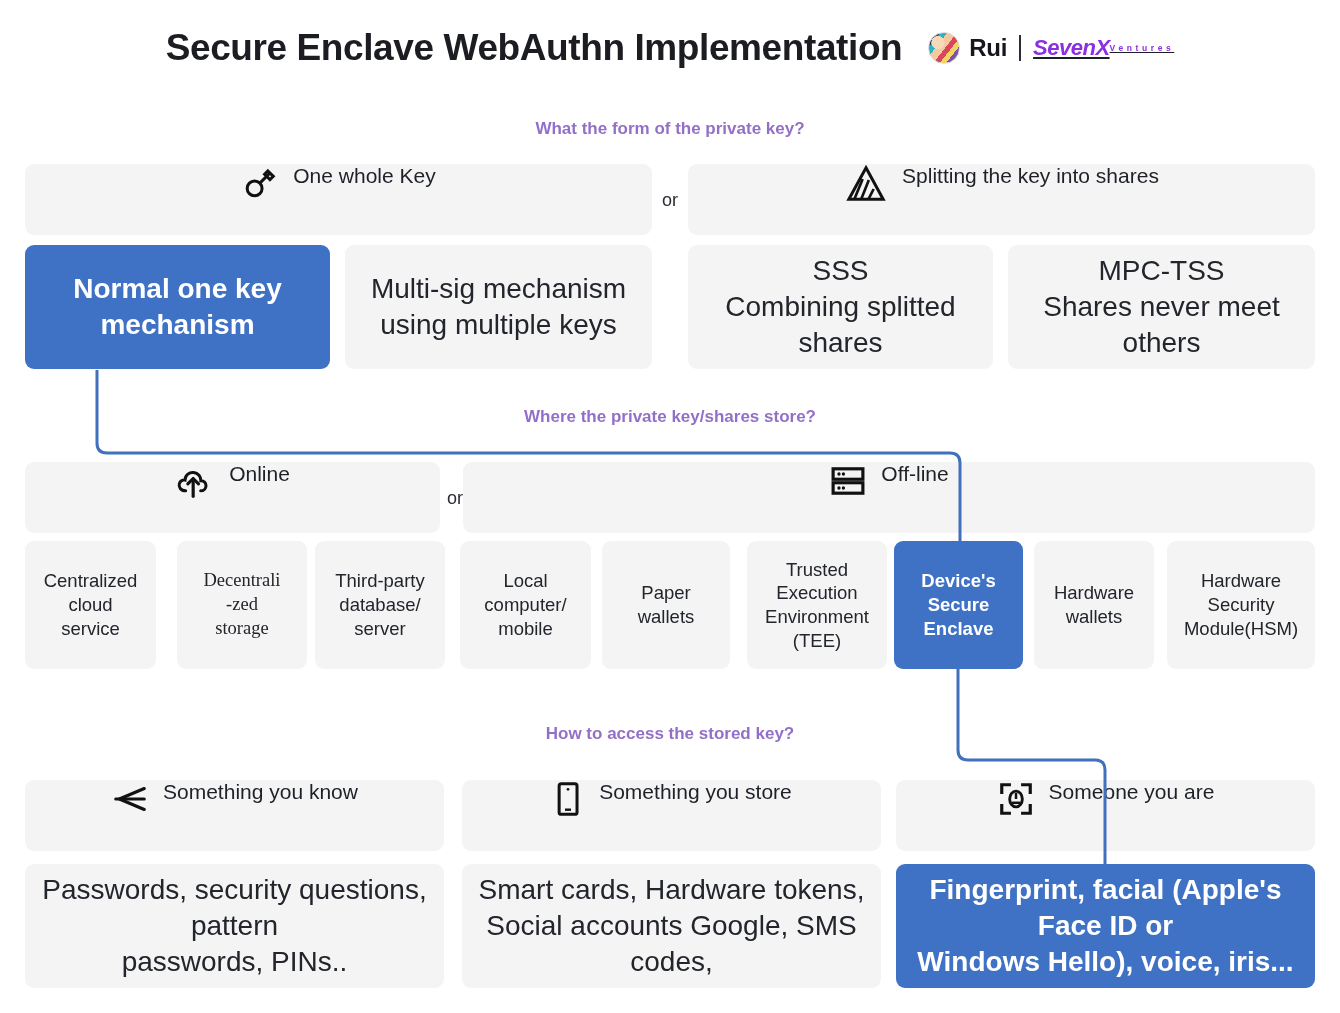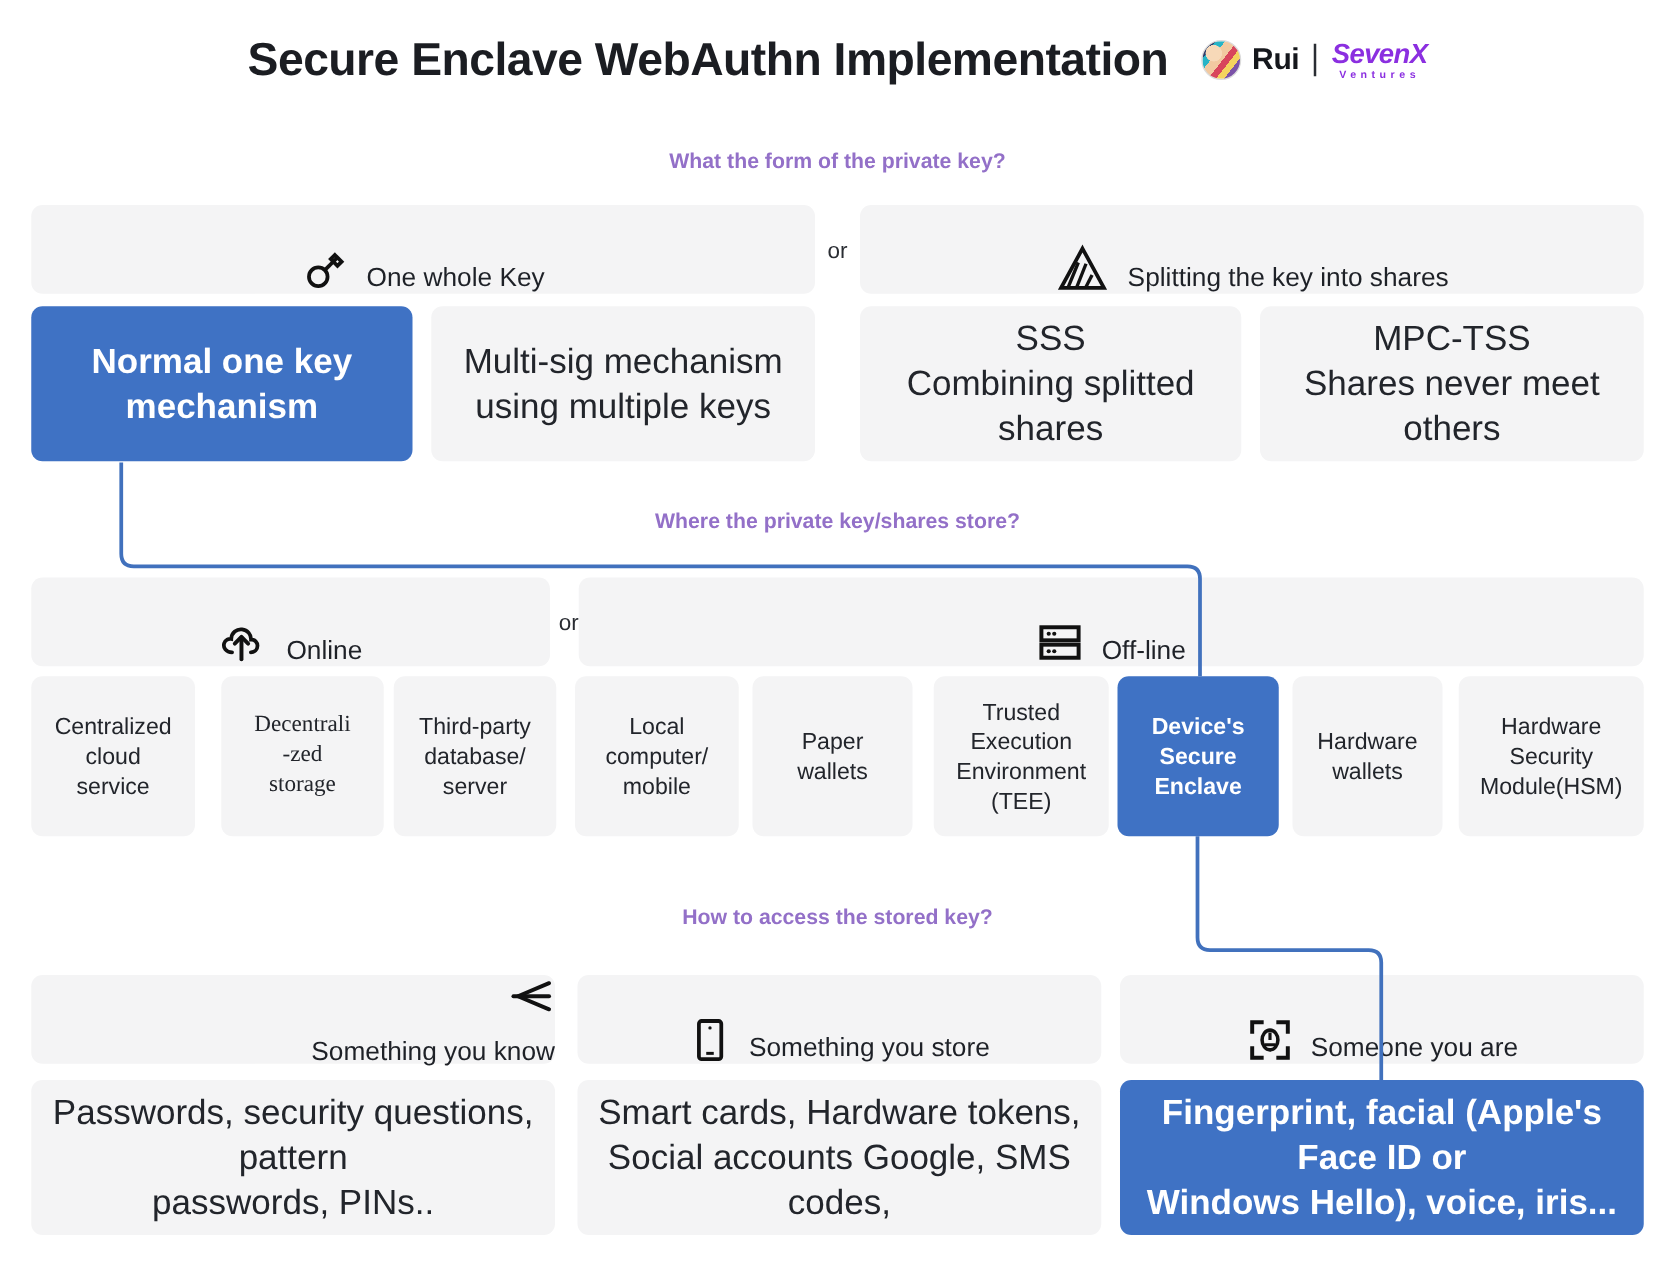--- a/index.html
+++ b/index.html
@@ -50,21 +50,21 @@
     font-size: 24px;
     font-weight: bold;
     color: #15171c;
     letter-spacing: -0.3px;
   }
   .brand-sep {
     width: 2px; height: 26px;
     background: #2a2d33;
     margin: 0 3px;
   }
-  .sevenx { display: flex; flex-direction: column; align-items: center; line-height: 1; }
+  .sevenx { display: flex; flex-direction: row; align-items: center; line-height: 1; text-decoration: underline; }
   .sevenx-main {
     font-size: 22px;
     font-weight: bold;
     font-style: italic;
     color: #8b2fe0;
     letter-spacing: -0.5px;
   }
   .sevenx-sub {
     font-size: 8.5px;
     font-weight: bold;
@@ -104,21 +104,21 @@
     background: #3f72c4;
     color: #ffffff;
     font-weight: bold;
   }
   .card.small { font-size: 18.5px; }
   .banner {
     position: absolute;
     background: #f4f4f5;
     border-radius: 9px;
     display: flex;
-    align-items: flex-end;
+    align-items: flex-start;
     justify-content: center;
     gap: 14px;
     font-size: 21px;
     color: #1e2127;
   }
   .or-label {
     position: absolute;
     font-size: 18px;
     color: #2a2d33;
     text-align: center;
@@ -273,21 +273,21 @@
   </div>
 </div>
 <div class="card small" style="left:1167px; top:541px; width:148px; height:128px;">
   <div>
     <div>Hardware</div>
     <div>Security</div>
     <div>Module(HSM)</div>
   </div>
 </div>
 
-<div class="banner" style="left:25px; top:780px; width:419px; height:71px;flex-direction:column;">
+<div class="banner" style="left:25px; top:780px; width:419px; height:71px;">
   <svg class="ico" width="38" height="38" viewBox="0 0 24 24">
     <path d="M21.0 5.4 L5.3 12.0 L21.0 18.6" fill="none" stroke="#111" stroke-width="2" stroke-linecap="round" stroke-linejoin="round"></path>
     <path d="M3.0 12.0 L21.0 12.0" fill="none" stroke="#111" stroke-width="2" stroke-linecap="round"></path>
   </svg>
   <span>Something you know</span>
 </div>
 <div class="banner" style="left:462px; top:780px; width:419px; height:71px;">
   <svg class="ico" width="34" height="38" viewBox="0 0 20 24">
     <rect x="4.4" y="2.4" width="11.3" height="19.3" rx="1.4" fill="none" stroke="#111" stroke-width="1.9"></rect>
     <circle cx="10.0" cy="5.9" r="0.85" fill="#111"></circle>

